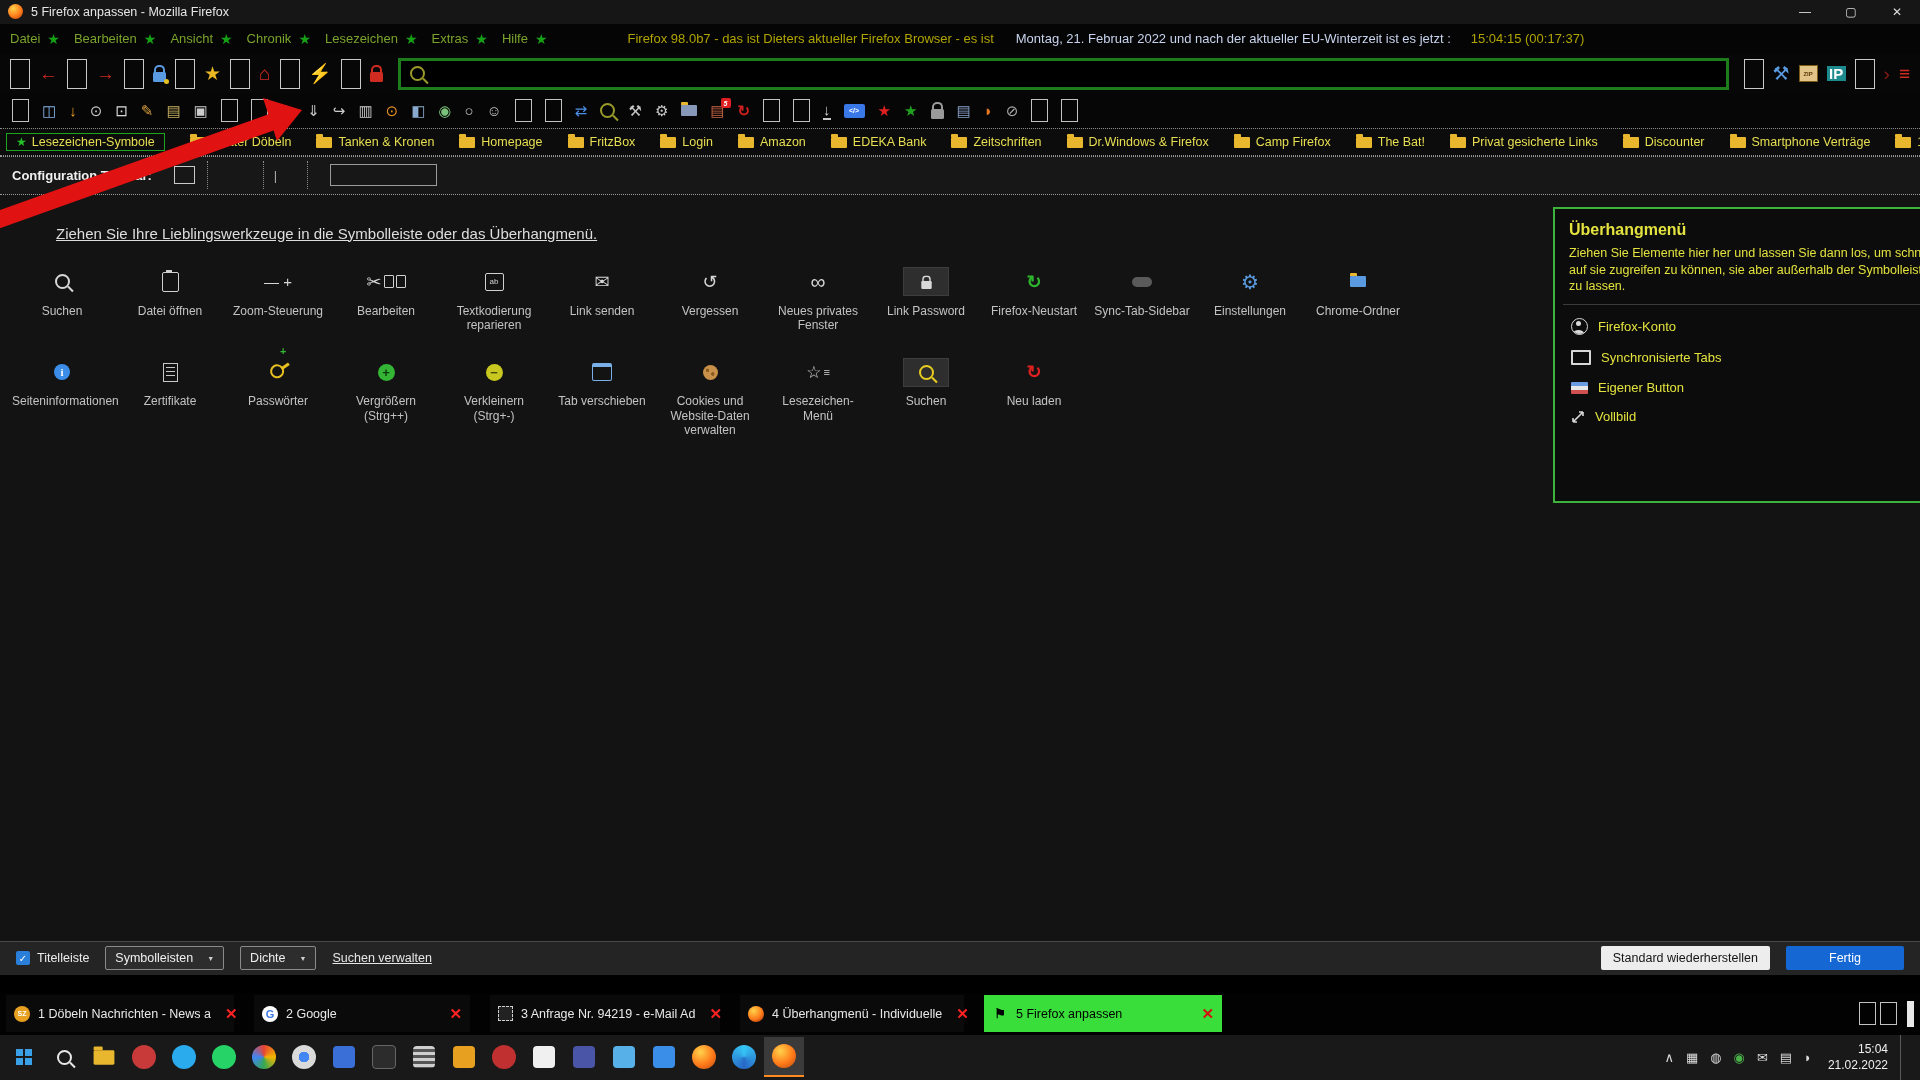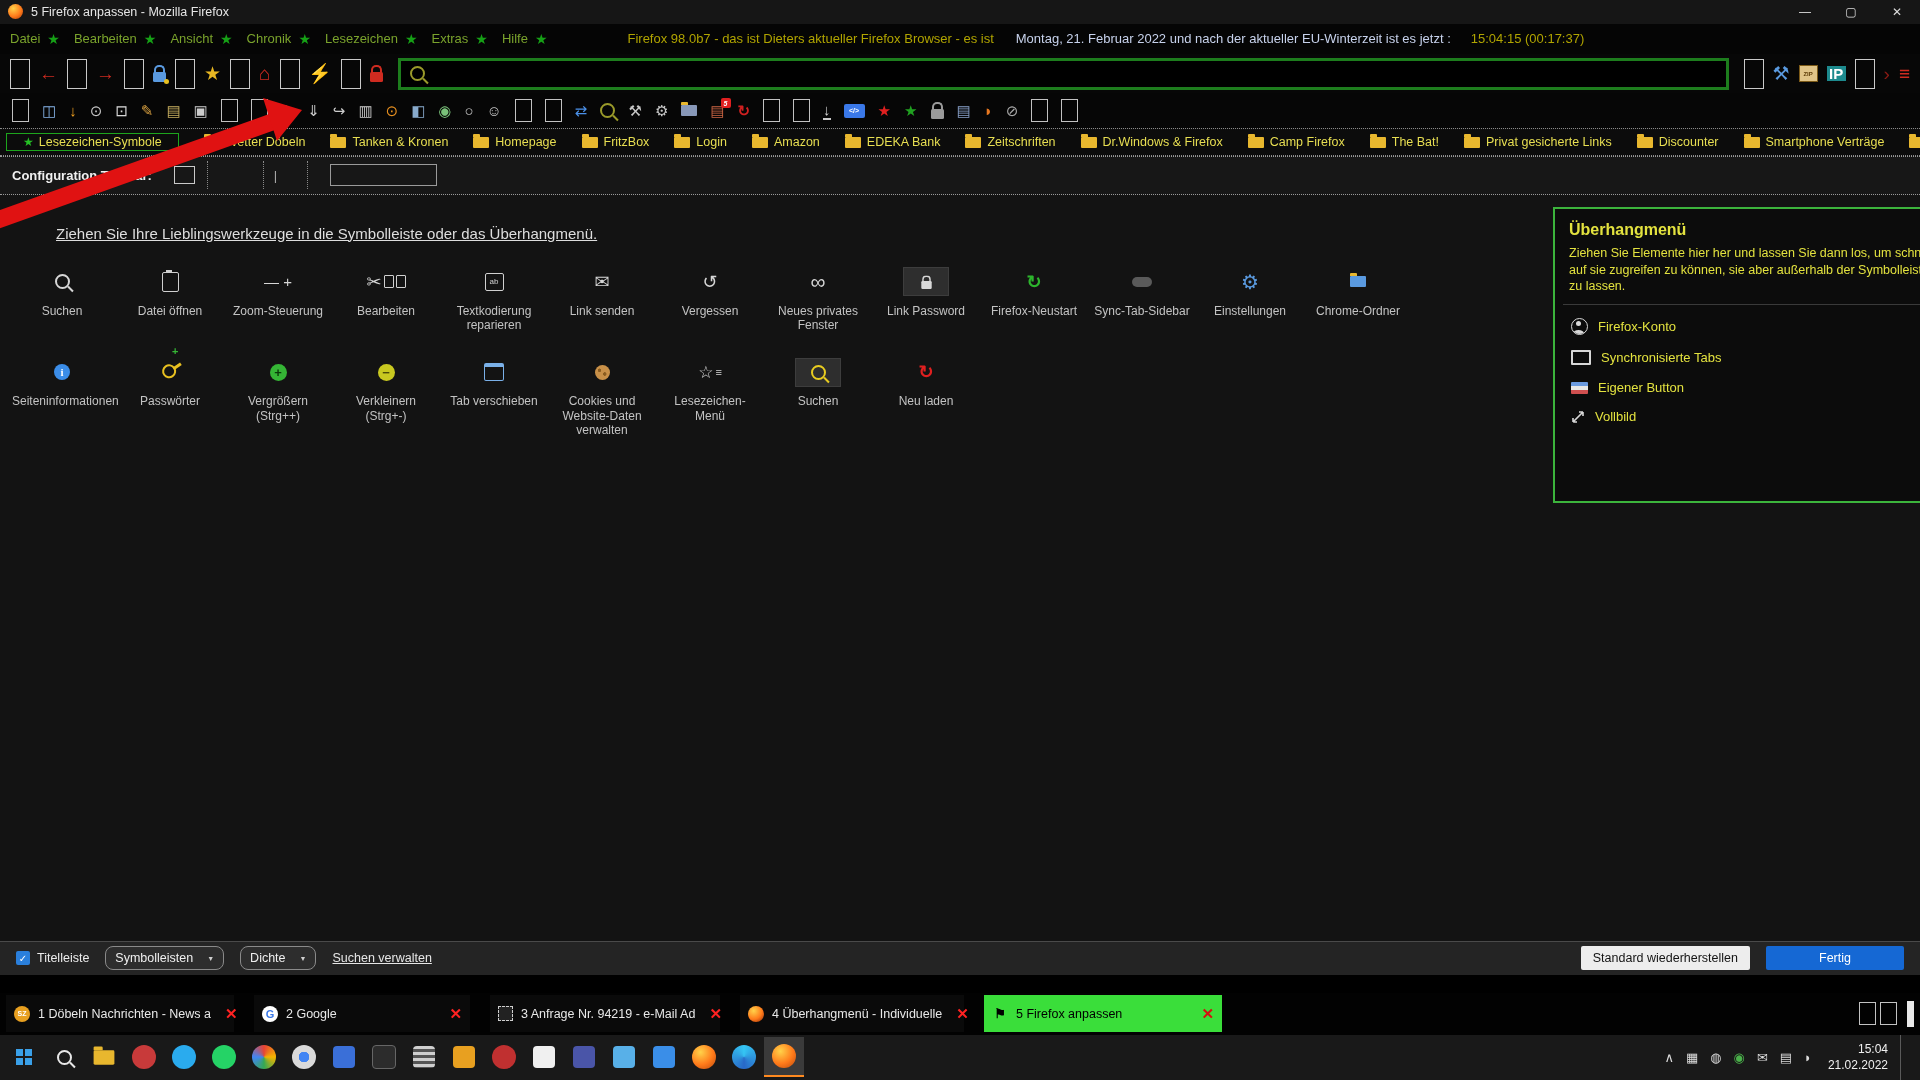--- a/index.html
+++ b/index.html
@@ -41,21 +41,21 @@
   .codebadge{width:21px;height:14px;background:#3a78e8;border-radius:2px;color:#fff;font-size:7px;}
   .rel{position:relative;}
   .b5{position:absolute;top:-5px;right:-6px;width:10px;height:10px;background:#e02020;color:#fff;border-radius:2px;
       font-size:7px;font-weight:bold;display:flex;align-items:center;justify-content:center;}
   
   .bookbar{height:27px;background:#0c0c0c;border-top:1px dotted #8a8a8a;border-bottom:1px dotted #8a8a8a;
     display:flex;align-items:center;padding:0 6px;gap:25px;font-size:12.5px;color:#e8df52;white-space:nowrap;overflow:hidden;}
   .bm{display:flex;align-items:center;gap:6px;flex:none;}
   .ic-folder{position:relative;width:16px;height:11px;background:#e8b72e;border-radius:1px;display:inline-block;flex:none;}
   .ic-folder::before{content:"";position:absolute;top:-3px;left:0;width:7px;height:3px;background:#e8b72e;border-radius:1px 1px 0 0;}
-  .bm-first{border:1.5px solid #1da51d;padding:1px 16px;display:flex;align-items:center;gap:5px;}
+  .bm-first{border:1.5px solid #1da51d;padding:1px 9px;display:flex;align-items:center;gap:5px;}
   .bm-first .g{color:#25c025;font-size:12px;}
   
   .configbar{height:37px;background:#171717;border-top:1px dotted #999;border-bottom:1px dotted #999;
     display:flex;align-items:center;padding:0 12px;color:#f0f0f0;font-size:13px;font-weight:bold;}
   .cfg-box1{width:19px;height:16px;border:1px solid #c9c9c9;margin-left:22px;flex:none;}
   .cfg-dot{width:55px;height:28px;border-left:1px dotted #8a8a8a;border-right:1px dotted #8a8a8a;margin-left:12px;flex:none;}
   .cfg-pipe{color:#aaa;font-weight:normal;margin:0 10px;}
   .cfg-dot2{width:20px;height:28px;border-right:1px dotted #8a8a8a;flex:none;}
   .cfg-box2{width:105px;height:20px;border:1px solid #9a9a9a;margin-left:22px;flex:none;}
   
@@ -97,26 +97,26 @@
   .ovf-chev{margin-left:auto;color:#caca50;font-size:15px;}
   .ic-avatar{position:relative;width:15px;height:15px;border:1.5px solid #d8d8d8;border-radius:50%;overflow:hidden;}
   .ic-avatar::before{content:"";position:absolute;width:5px;height:5px;border-radius:50%;background:#d8d8d8;top:2px;left:4px;}
   .ic-avatar::after{content:"";position:absolute;width:11px;height:6px;border-radius:50% 50% 0 0;background:#d8d8d8;bottom:-2px;left:1px;}
   .ic-tabbox{width:16px;height:11px;border:2px solid #d8d8d8;border-radius:1px;}
   .ic-flag3{width:17px;height:12px;background:linear-gradient(180deg,#6a9ae0 0 34%,#e8e8e8 34% 67%,#d05050 67% 100%);border-radius:1px;}
   
   .footer{height:34px;background:#242424;border-top:1px solid #4a4a4a;display:flex;align-items:center;padding:0 16px;gap:16px;font-size:12.5px;color:#ececec;}
   .chk{width:14px;height:14px;background:#2a7fdb;border-radius:2px;color:#fff;display:flex;align-items:center;justify-content:center;font-size:10px;}
   .chkwrap{display:flex;align-items:center;gap:7px;}
-  .dd{background:#2d2d2d;border:1px solid #8a8a8a;border-radius:8px;padding:4px 9px;display:flex;align-items:center;gap:14px;color:#efefef;}
+  .dd{background:#2d2d2d;border:1px solid #8a8a8a;border-radius:2px;padding:4px 9px;display:flex;align-items:center;gap:14px;color:#efefef;}
   .dd .car{font-size:7px;color:#cfcfcf;}
   .link{text-decoration:underline;color:#e6e6e6;}
   .fspacer{flex:1;}
   .btn-restore{background:#ededed;color:#141414;padding:5px 12px;border-radius:2px;font-size:12.5px;}
-  .btn-done{background:#1568d4;color:#fff;padding:5px 0;width:138px;text-align:center;border-radius:2px;font-size:12.5px;}
+  .btn-done{background:#1568d4;color:#fff;padding:5px 0;width:118px;text-align:center;border-radius:2px;font-size:12.5px;}
   
   .gapstrip{height:18px;background:#000;}
   .tabbar{height:43px;background:#020202;display:flex;align-items:center;padding:0 6px;gap:20px;}
   .tab{height:37px;display:flex;align-items:center;gap:8px;padding:0 8px;color:#e8e8e8;font-size:12.5px;background:#0a0a0a;flex:none;white-space:nowrap;}
   .tab .close{margin-left:auto;color:#ff2222;font-size:15px;font-weight:bold;padding-left:6px;}
   .tab-active{background:#3ade3a;color:#000;}
   .tab-active .close{color:#d40f0f;}
   .fav{width:16px;height:16px;border-radius:50%;flex:none;display:flex;align-items:center;justify-content:center;font-weight:bold;}
   .fav-sz{background:#e8a020;color:#fff;font-size:7px;}
   .fav-g{background:#fff;color:#3a78e8;font-size:11px;}
@@ -404,20 +404,26 @@
 
     <div class="crow">
       <div class="citem">
         <span class="cicon">
             <span class="ic-infocircle"></span>
           </span>
         <span class="clabel">Seiteninformationen</span>
       </div>
       <div class="citem">
         <span class="cicon">
+            <span class="ic-cert"></span>
+          </span>
+        <span class="clabel">Zertifikate</span>
+      </div>
+      <div class="citem">
+        <span class="cicon">
             <span class="keywrap"><span class="ic-key"></span><i class="kplus">+</i></span>
           </span>
         <span class="clabel">Passwörter</span>
       </div>
       <div class="citem">
         <span class="cicon">
             <span class="pcircle pc-plus">+</span>
           </span>
         <span class="clabel">Vergrößern (Strg++)</span>
       </div>

